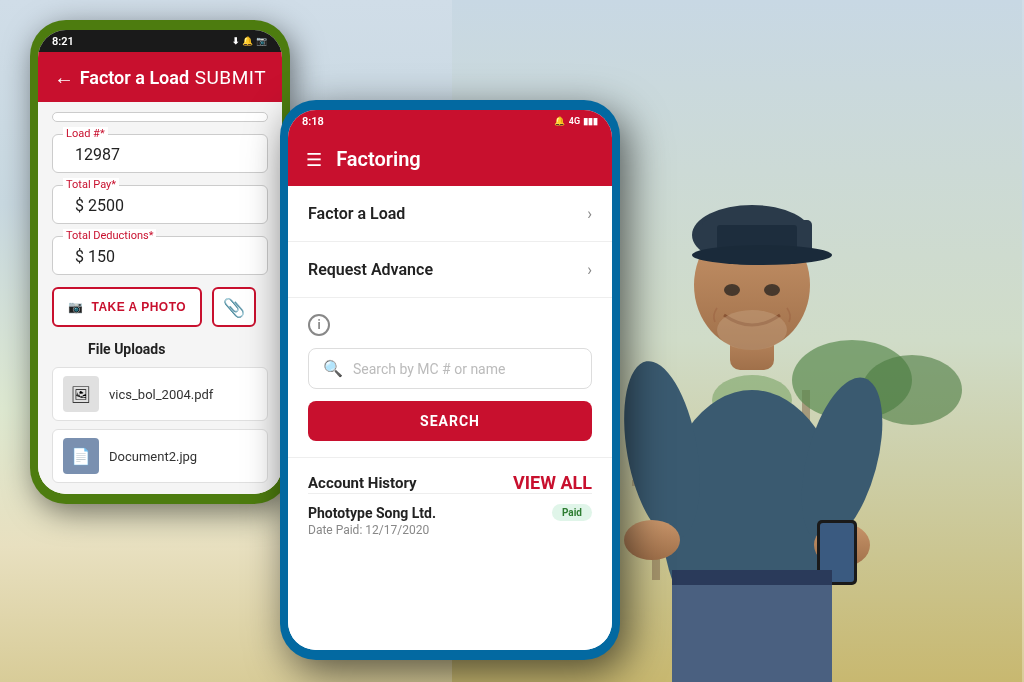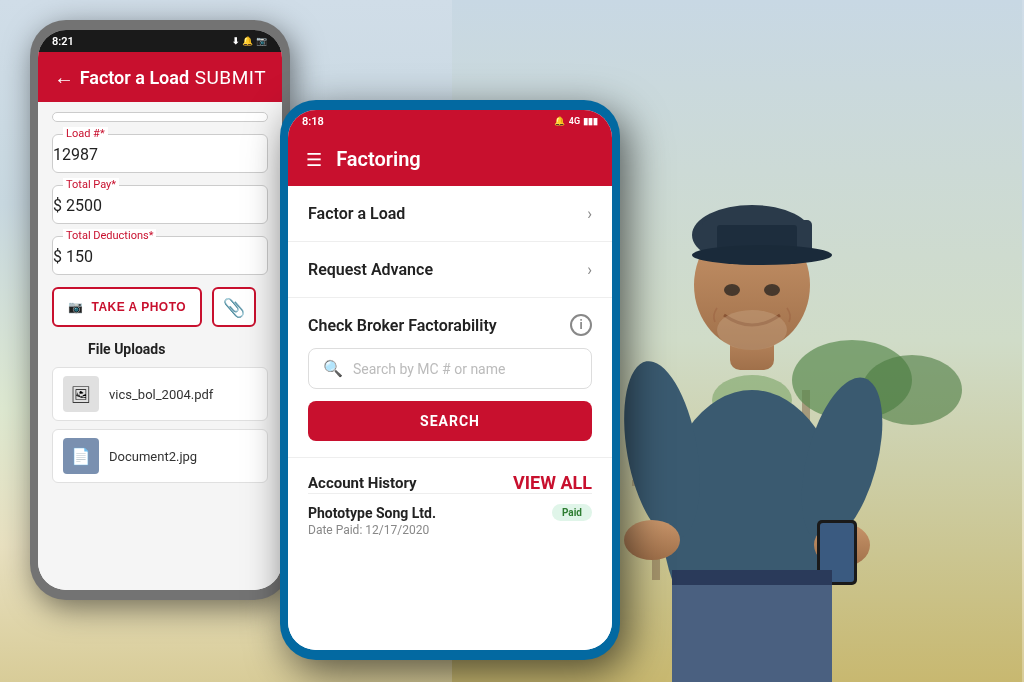--- a/index.html
+++ b/index.html
@@ -11,22 +11,22 @@
       position: relative;
       background: #e8e8e8;
     }
 
     
     .phone-back {
       position: absolute;
       left: 30px;
       top: 20px;
       width: 260px;
-      height: 580px;
-      background: #737373;
+      height: 484px;
+      background: #4d7c0f;
       border-radius: 36px;
       z-index: 2;
       box-shadow: 4px 8px 30px rgba(0,0,0,0.5);
     }
 
     
     .phone-front {
       position: absolute;
       left: 280px;
       top: 100px;
@@ -107,21 +107,21 @@
       height: calc(100% - 72px);
       overflow-y: auto;
       padding: 10px 14px;
     }
 
     
     .form-field {
       background: #fff;
       border: 1.5px solid #ccc;
       border-radius: 6px;
-      padding: 8px 0;
+      padding: 8px 22px;
       margin-bottom: 12px;
       position: relative;
     }
 
     .form-field .label {
       position: absolute;
       top: -8px;
       left: 10px;
       background: #fff;
       font-size: 11px;
@@ -556,21 +556,20 @@
         <span class="menu-item-chevron">›</span>
       </div>
 
       <div class="menu-item">
         <span class="menu-item-label">Request Advance</span>
         <span class="menu-item-chevron">›</span>
       </div>
 
       <div class="broker-section">
         <div class="broker-title-row">
-          <span class="broker-title">Check Broker Factorability</span>
           <div class="info-icon">
             <span>i</span>
           </div>
         </div>
 
         <div class="search-box">
           <span class="search-icon">🔍</span>
           <span class="placeholder">Search by MC # or name</span>
         </div>
 

